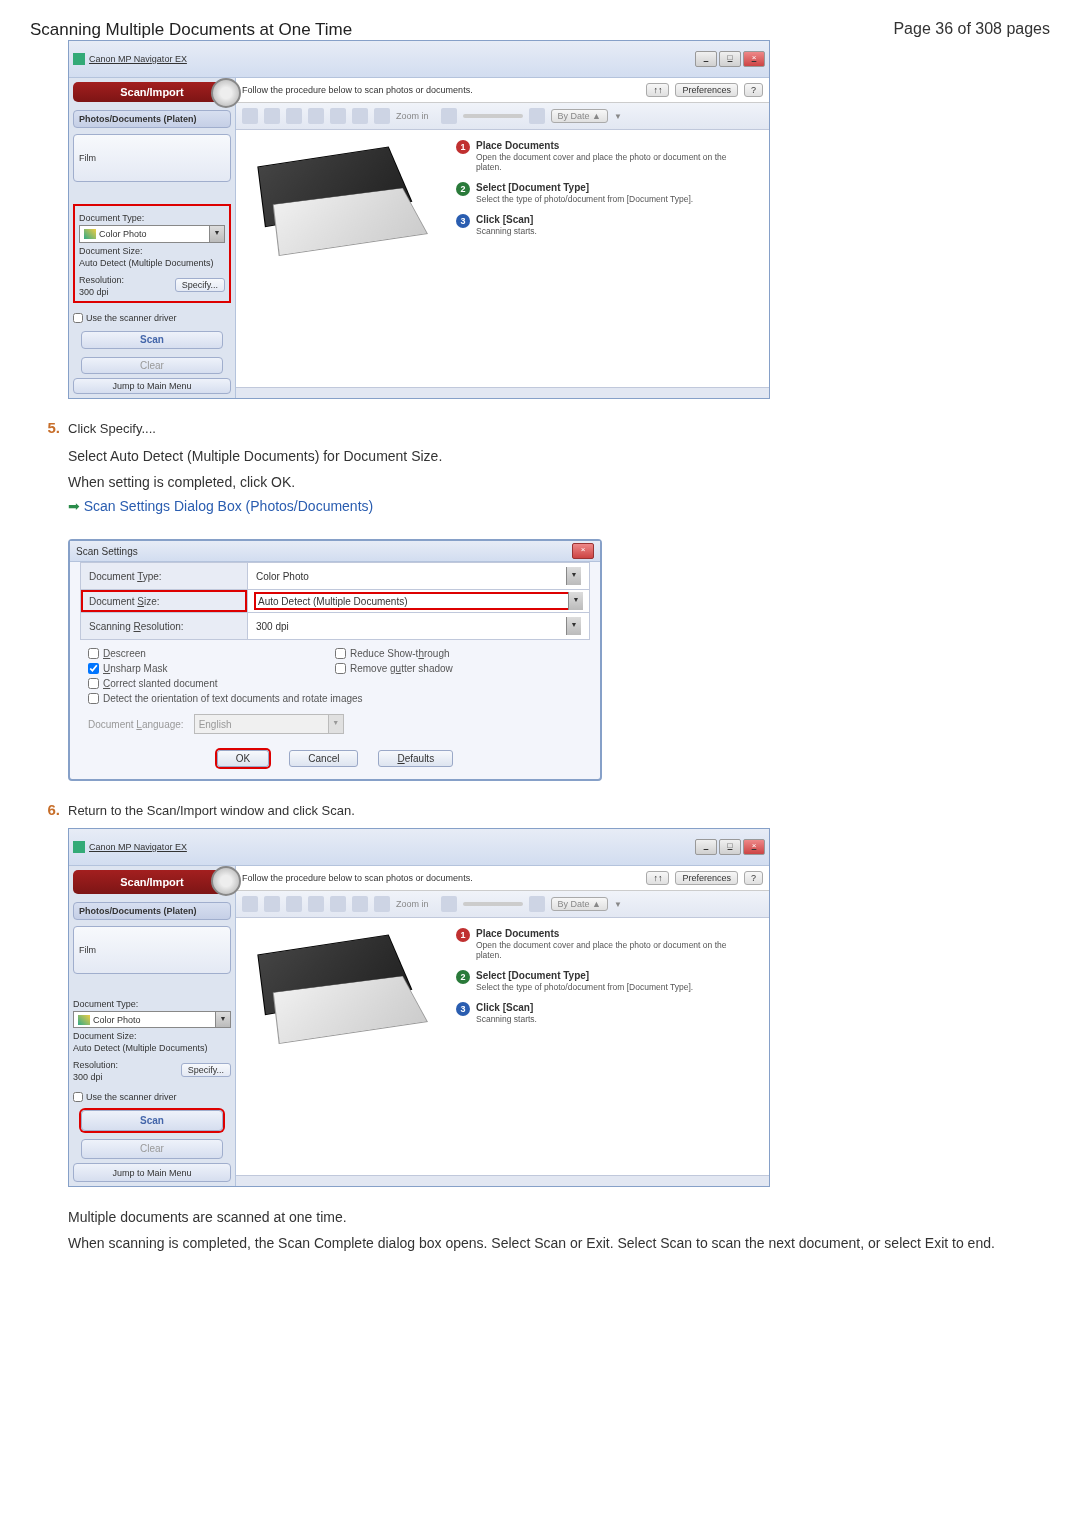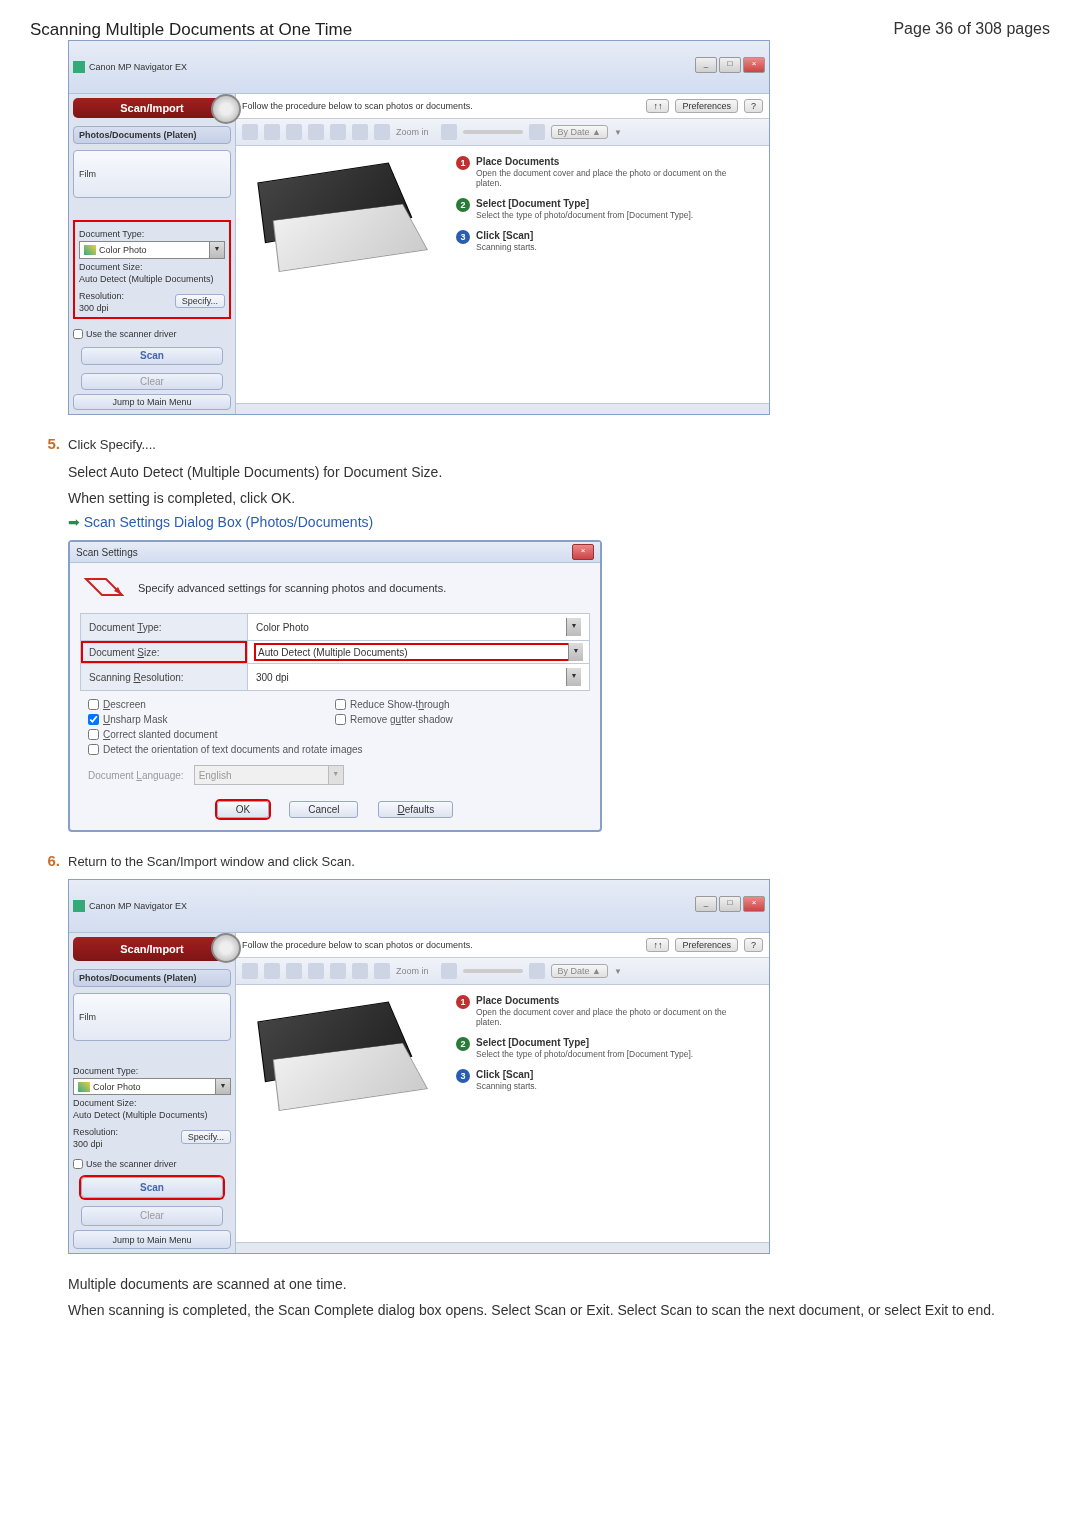--- a/index.html
+++ b/index.html
@@ -45,21 +45,21 @@
     margin-left: 38px;
     font-size: 14px;
     line-height: 1.5;
     margin-top: 5px;
     margin-bottom: 5px;
   }
   .link-text {
     margin-left: 38px;
     color: #2a5db0;
     font-size: 14px;
-    margin-bottom: 10px;
+    margin-bottom: 25px;
   }
   .arrow {
     color: #2a8c4a;
     margin-right: 4px;
   }
   .screenshot-container {
     margin-left: 38px;
     margin-bottom: 20px;
   }
 
@@ -68,22 +68,24 @@
     width: 700px;
     border: 1px solid #86a0c8;
     background: #fff;
     font-size: 10px;
     font-family: Tahoma, Arial, sans-serif;
   }
   .titlebar {
     height: 20px;
     background: linear-gradient(#e7ecf6, #d2ddf0);
     display: flex;
-    padding: 16px 4px;
+    align-items: center;
+    padding: 8px 4px;
     border-bottom: 1px solid #b4c3dc;
+    text-decoration: underline;
   }
   .titlebar .app-title {
     flex: 1;
     display: flex;
     align-items: center;
     gap: 4px;
     color: #333;
     font-size: 9px;
   }
   .win-btns {
@@ -548,29 +550,20 @@
 <div class="sub-text">When setting is completed, click OK.</div>
 <div class="link-text">
   <span class="arrow">➡</span><span>Scan Settings Dialog Box (Photos/Documents)</span>
 </div>
 
 <div class="screenshot-container">
   <div class="settings-dialog">
     <div class="sd-title">
       <span>Scan Settings</span>
       <div class="sd-close">×</div>
-    </div>
-    <div class="sd-header">
-      <div class="sd-logo">
-        <svg viewBox="0 0 40 30">
-            <path d="M2 6 L22 6 L38 22 L18 22 Z" fill="none" stroke="#c22" stroke-width="2"></path>
-            <path d="M30 18 L38 22 L34 14 Z" fill="#c22"></path>
-          </svg>
-      </div>
-      <span>Specify advanced settings for scanning photos and documents.</span>
     </div>
     <table class="sd-table">
       <tbody>
           <tr>
         <td><span>Document <u>T</u>ype:</span></td>
         <td>
               <div class="dd-wrap">
                 <span>Color Photo</span>
                 <div class="dd-arrow">▼</div>
               </div>

